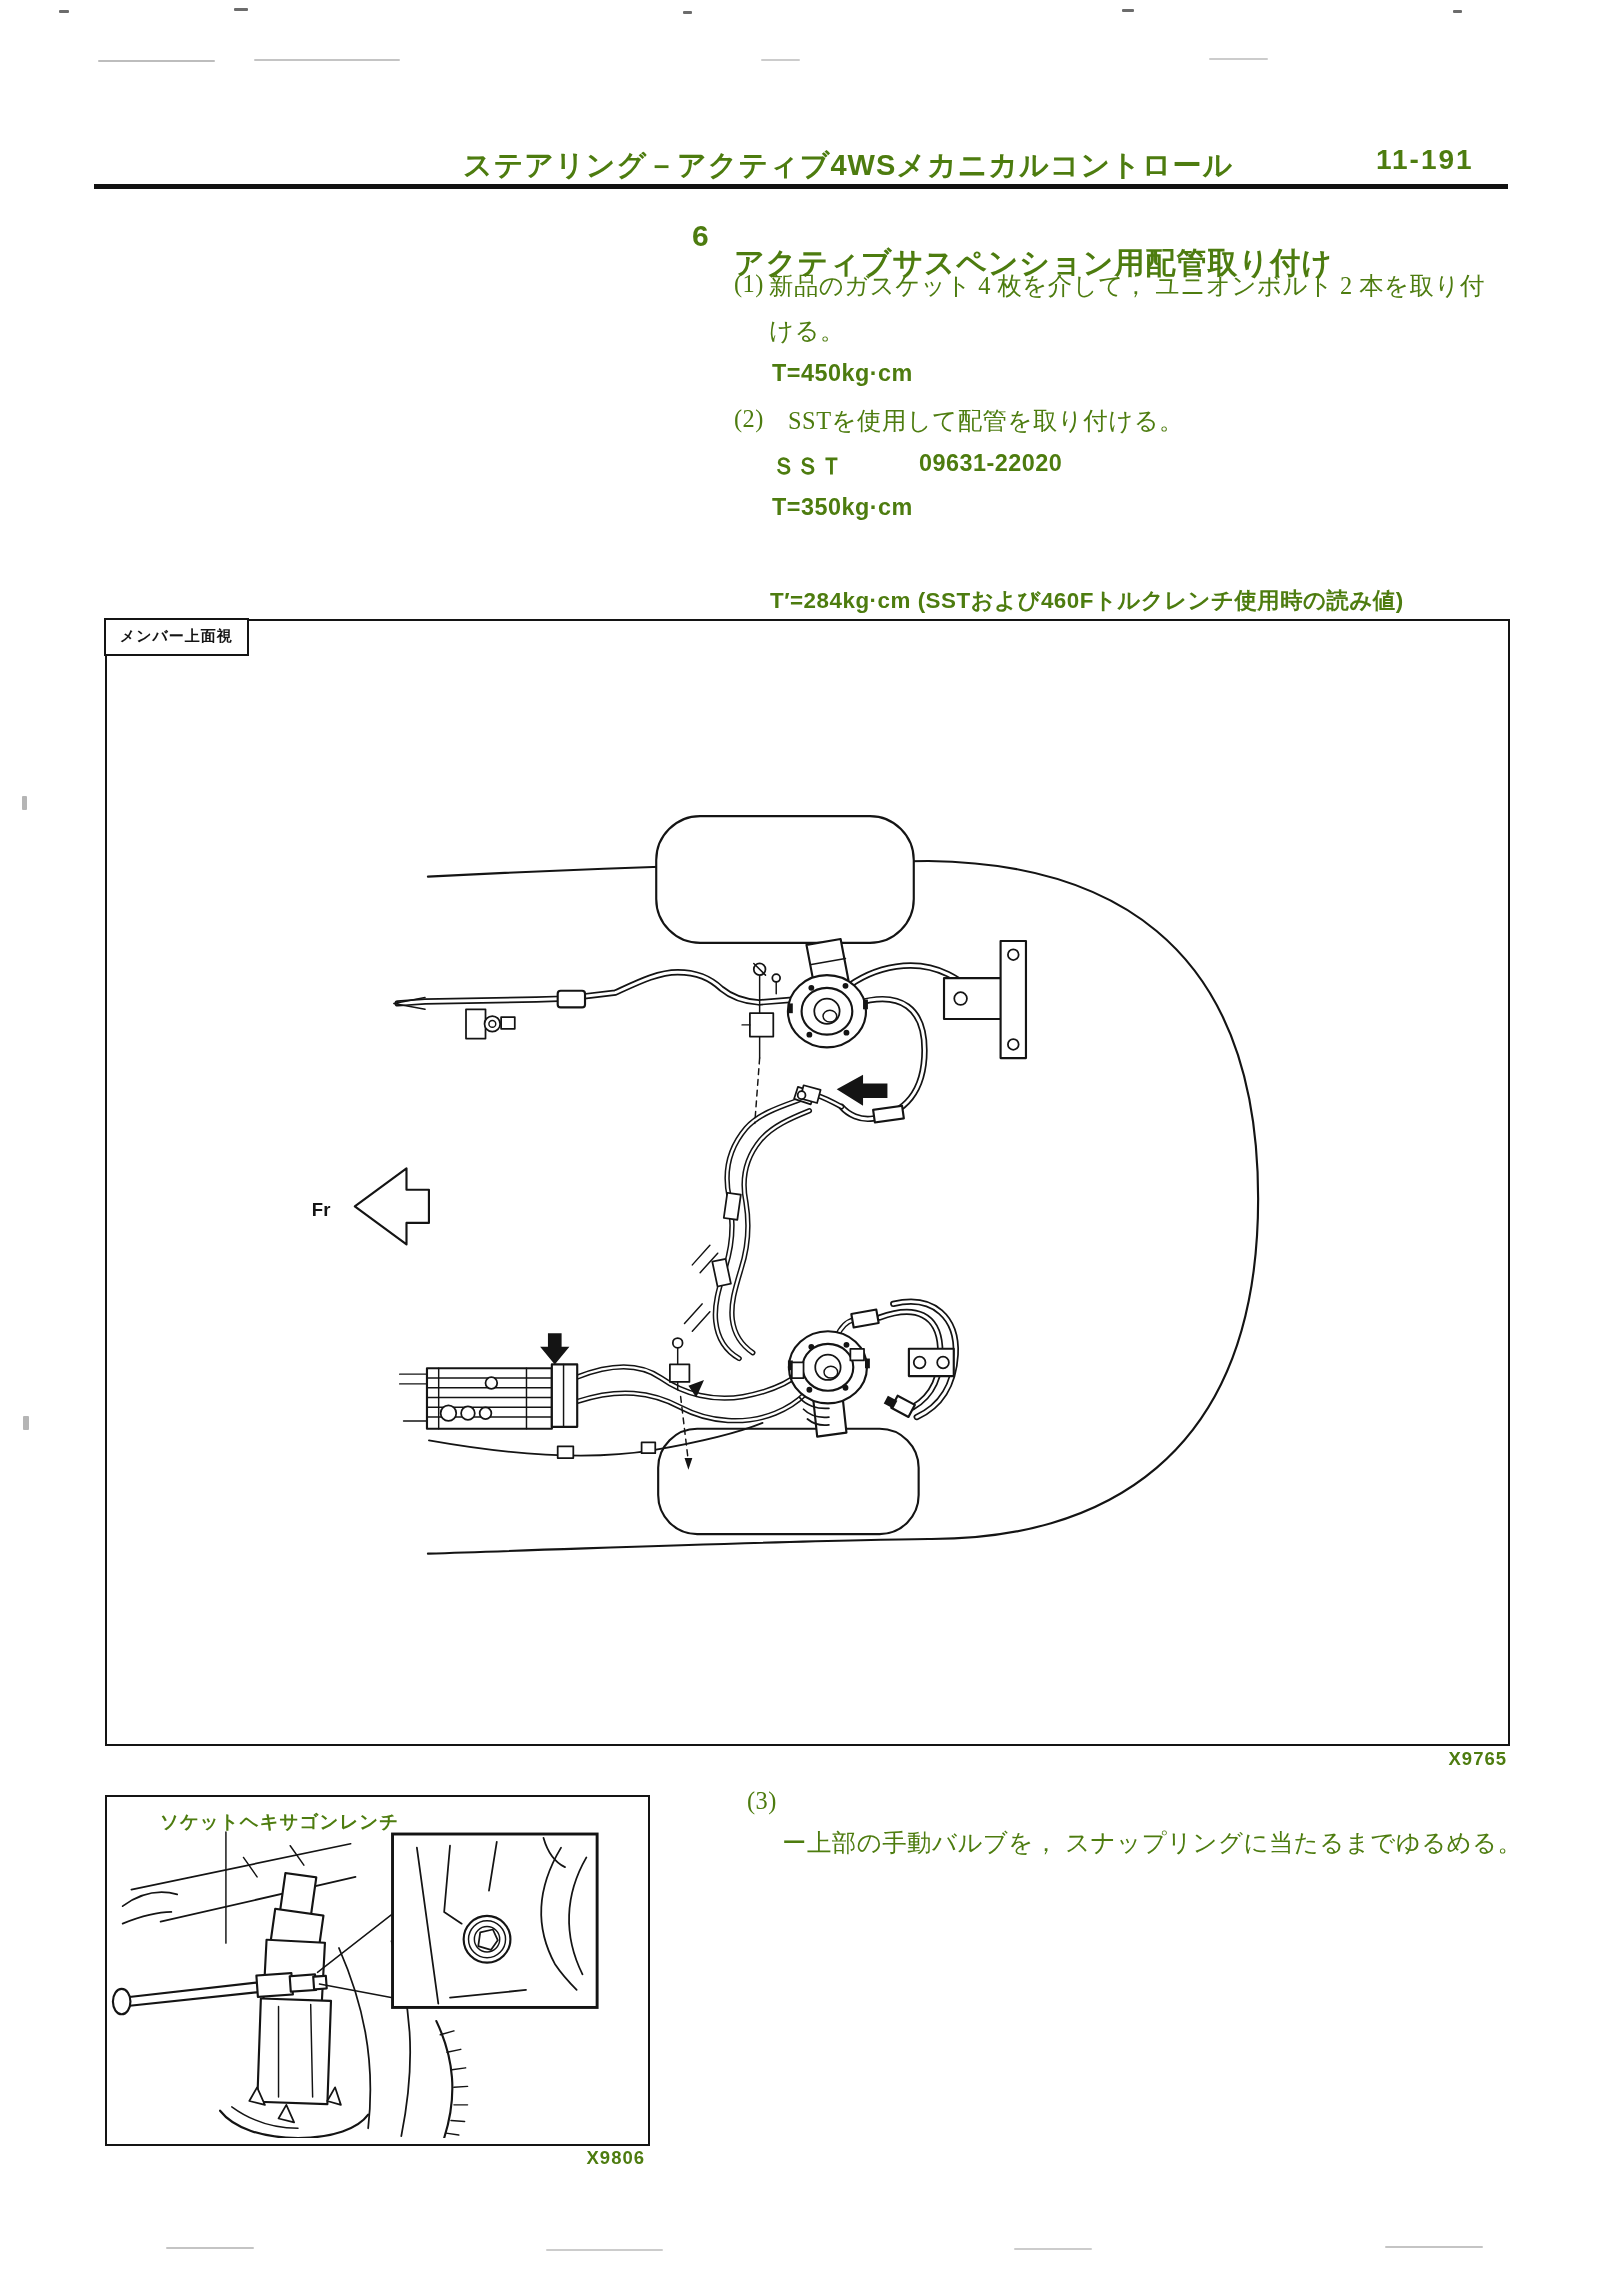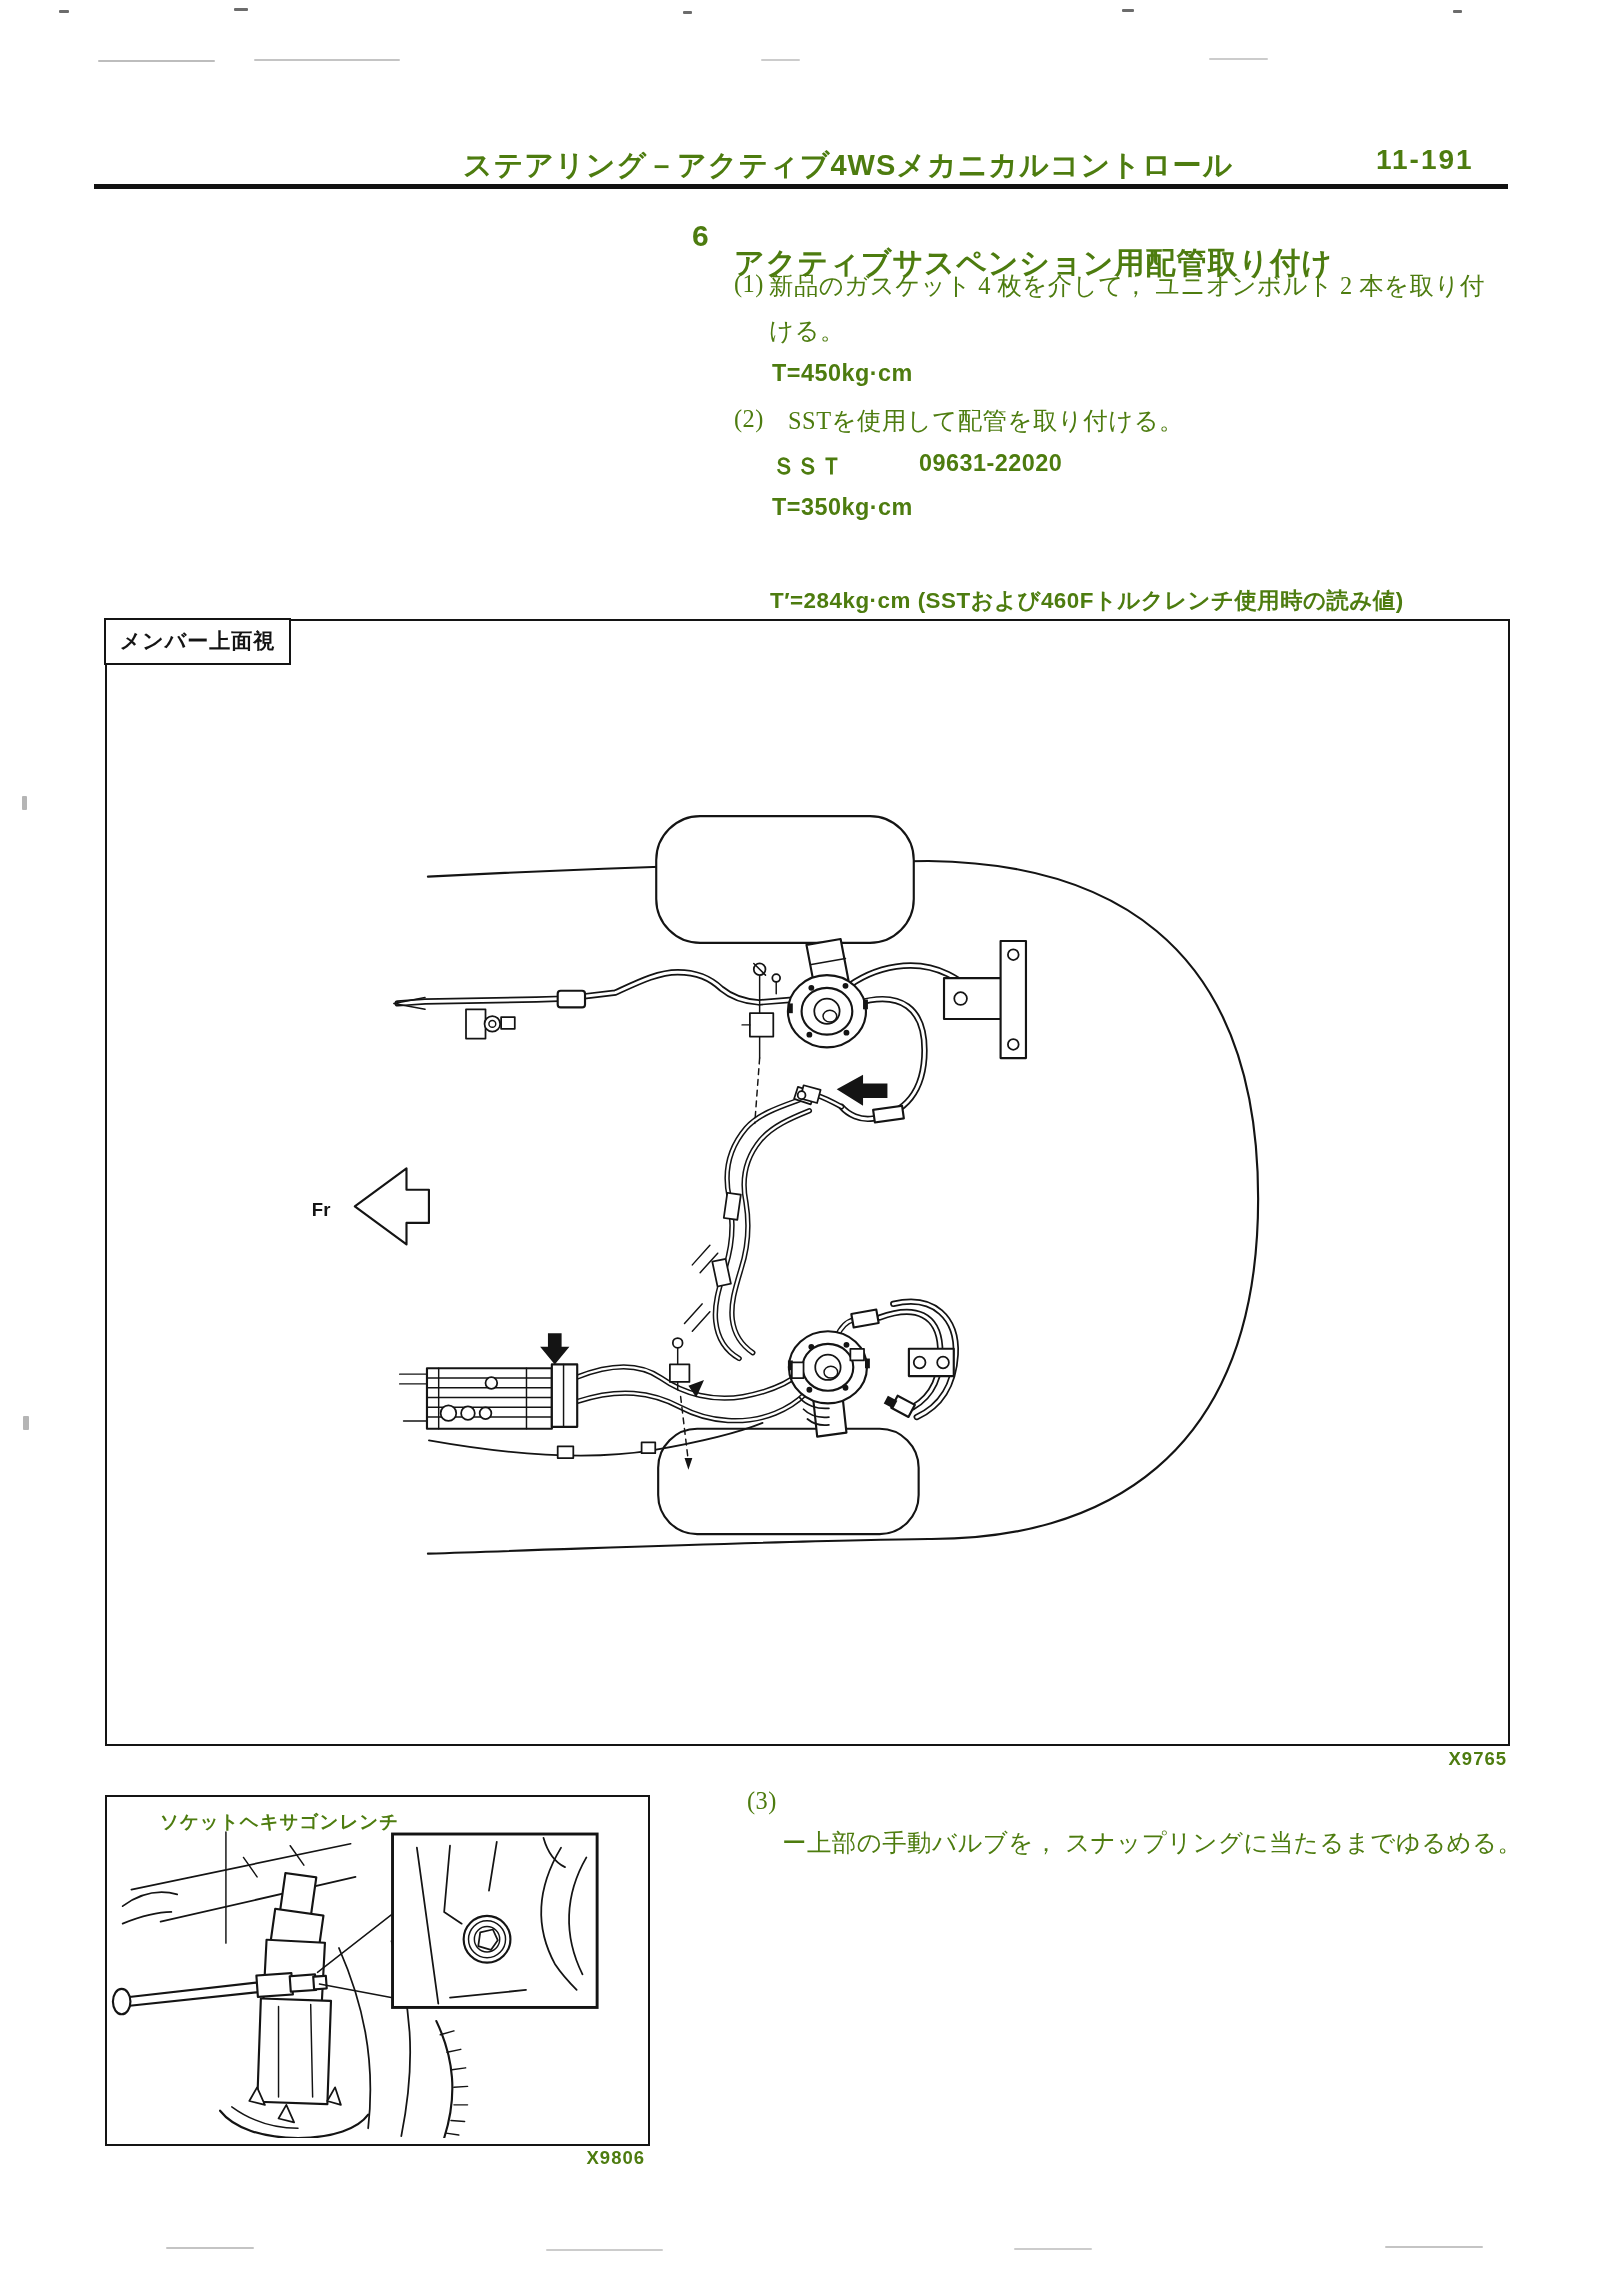--- a/index.html
+++ b/index.html
@@ -10,21 +10,21 @@
   .gothic{font-family:"Liberation Sans",sans-serif;font-weight:bold;}
   .mincho{font-family:"Liberation Serif",serif;font-weight:500;}
   .title{font-size:29px;letter-spacing:1px;}
   .pagenum{font-size:28px;letter-spacing:2px;}
   .rule{background:#111;}
   .sect{font-size:30px;letter-spacing:1px;}
   .body25{font-size:24.4px;letter-spacing:0.5px;}
   .spec{font-size:23.4px;font-weight:bold;letter-spacing:0.5px;}
   .fig-box{position:absolute;border:2.9px solid #141414;background:#fff;}
   .cap-box{position:absolute;left:-2.9px;top:-2.9px;border:2.9px solid #141414;background:#fff;
-           padding:6.8px 13.7px 7.8px 13.7px;font-size:21px;font-weight:bold;letter-spacing:1px;}
+           padding:6.8px 13.7px 7.8px 13.7px;font-size:15px;font-weight:bold;letter-spacing:1px;}
   .fignum{font-size:18.5px;font-weight:bold;letter-spacing:1px;text-align:right;}
   .tool-label{font-size:18.5px;font-weight:bold;letter-spacing:1px;}
   .noise{position:absolute;background:#6c6c6c;border-radius:1px;}
   
   .ln{fill:none;stroke:#141414;stroke-width:2.2;stroke-linecap:round;stroke-linejoin:round;}
   .ln15{stroke-width:1.5;}
   .ln18{stroke-width:1.8;}
   .wht{fill:#ffffff;stroke:#141414;stroke-width:2.2;stroke-linejoin:round;}
   .wht18{stroke-width:1.8;}
   .blk{fill:#141414;stroke:none;}

